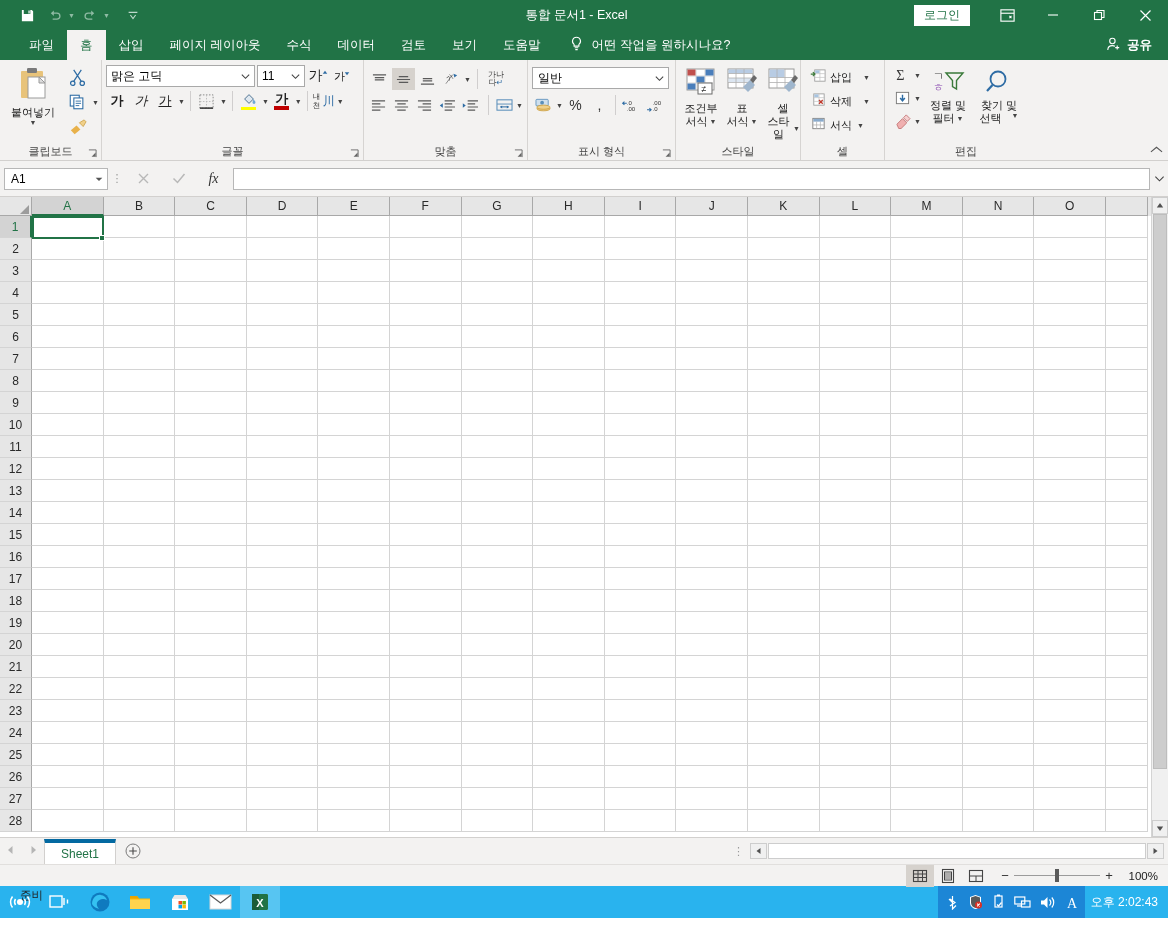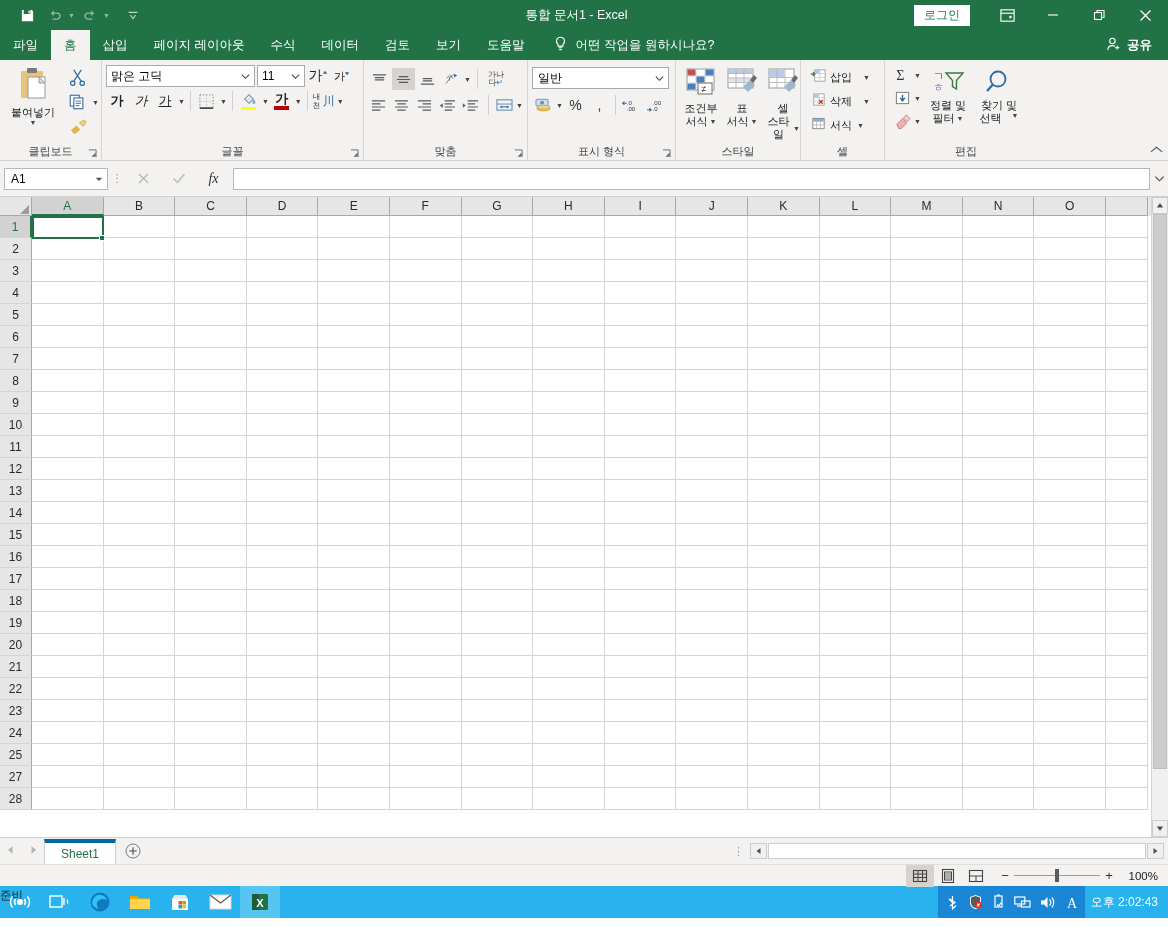--- a/index.html
+++ b/index.html
@@ -58,20 +58,21 @@
     color: #ffffff;
   }
 
   
   .tabrow {
     height: 30px;
     background: #217346;
     display: flex;
     align-items: flex-start;
     position: relative;
+    padding-left: 16px;
   }
   .tab {
     height: 30px;
     padding: 0 13px;
     display: flex; align-items: center;
     color: #ffffff;
     font-size: 12.5px;
     white-space: nowrap;
   }
   .tab.active {
@@ -372,21 +373,21 @@
   }
 
   
   .statusbar {
     height: 22px;
     background: #f3f2f1;
     display: flex; align-items: center;
     font-size: 11.5px; color: #202020;
     border-top: 1px solid #e1dfdd;
   }
-  .status-text { padding-left: 0; margin-top: 40px; }
+  .status-text { padding-left: 20px; margin-top: 40px; }
   .status-right { margin-left: auto; display: flex; align-items: center; height: 22px; }
   .viewbtn {
     width: 28px; height: 22px;
     display: flex; align-items: center; justify-content: center;
     color: #444;
   }
   .viewbtn.sel { background: #d6d2cd; }
   .zoom-ctl { display: flex; align-items: center; gap: 0; padding: 0 6px; }
   .zoom-sign { width: 18px; text-align: center; color: #333; font-size: 13px; }
   .zoom-track {
@@ -1483,20 +1484,39 @@
           <div class="cell"></div>
           <div class="cell"></div>
           <div class="cell"></div>
           <div class="cell"></div>
           <div class="cell"></div>
           <div class="cell"></div>
           <div class="cell"></div>
           <div class="cell" style="width: 42px;"></div>
         </div>
         <div class="body-row">
+          <div class="rowhdr">26</div>
+          <div class="cell"></div>
+          <div class="cell"></div>
+          <div class="cell"></div>
+          <div class="cell"></div>
+          <div class="cell"></div>
+          <div class="cell"></div>
+          <div class="cell"></div>
+          <div class="cell"></div>
+          <div class="cell"></div>
+          <div class="cell"></div>
+          <div class="cell"></div>
+          <div class="cell"></div>
+          <div class="cell"></div>
+          <div class="cell"></div>
+          <div class="cell"></div>
+          <div class="cell" style="width: 42px;"></div>
+        </div>
+        <div class="body-row">
           <div class="rowhdr">27</div>
           <div class="cell"></div>
           <div class="cell"></div>
           <div class="cell"></div>
           <div class="cell"></div>
           <div class="cell"></div>
           <div class="cell"></div>
           <div class="cell"></div>
           <div class="cell"></div>
           <div class="cell"></div>

